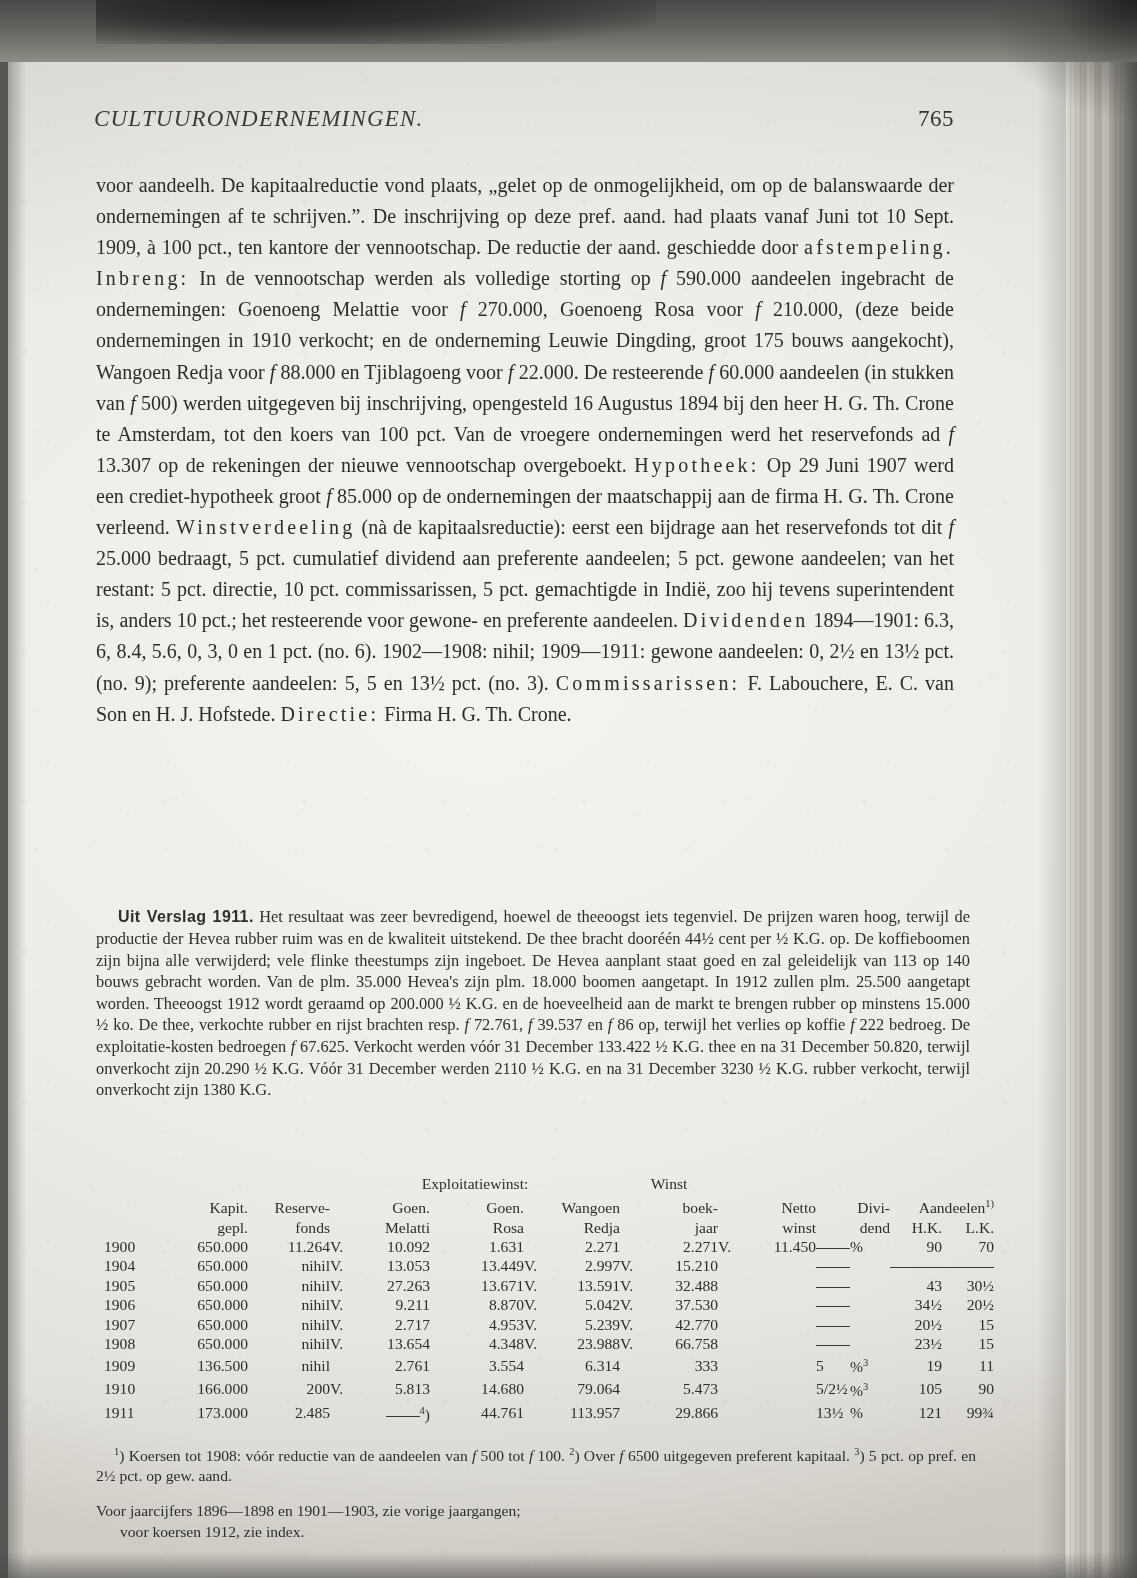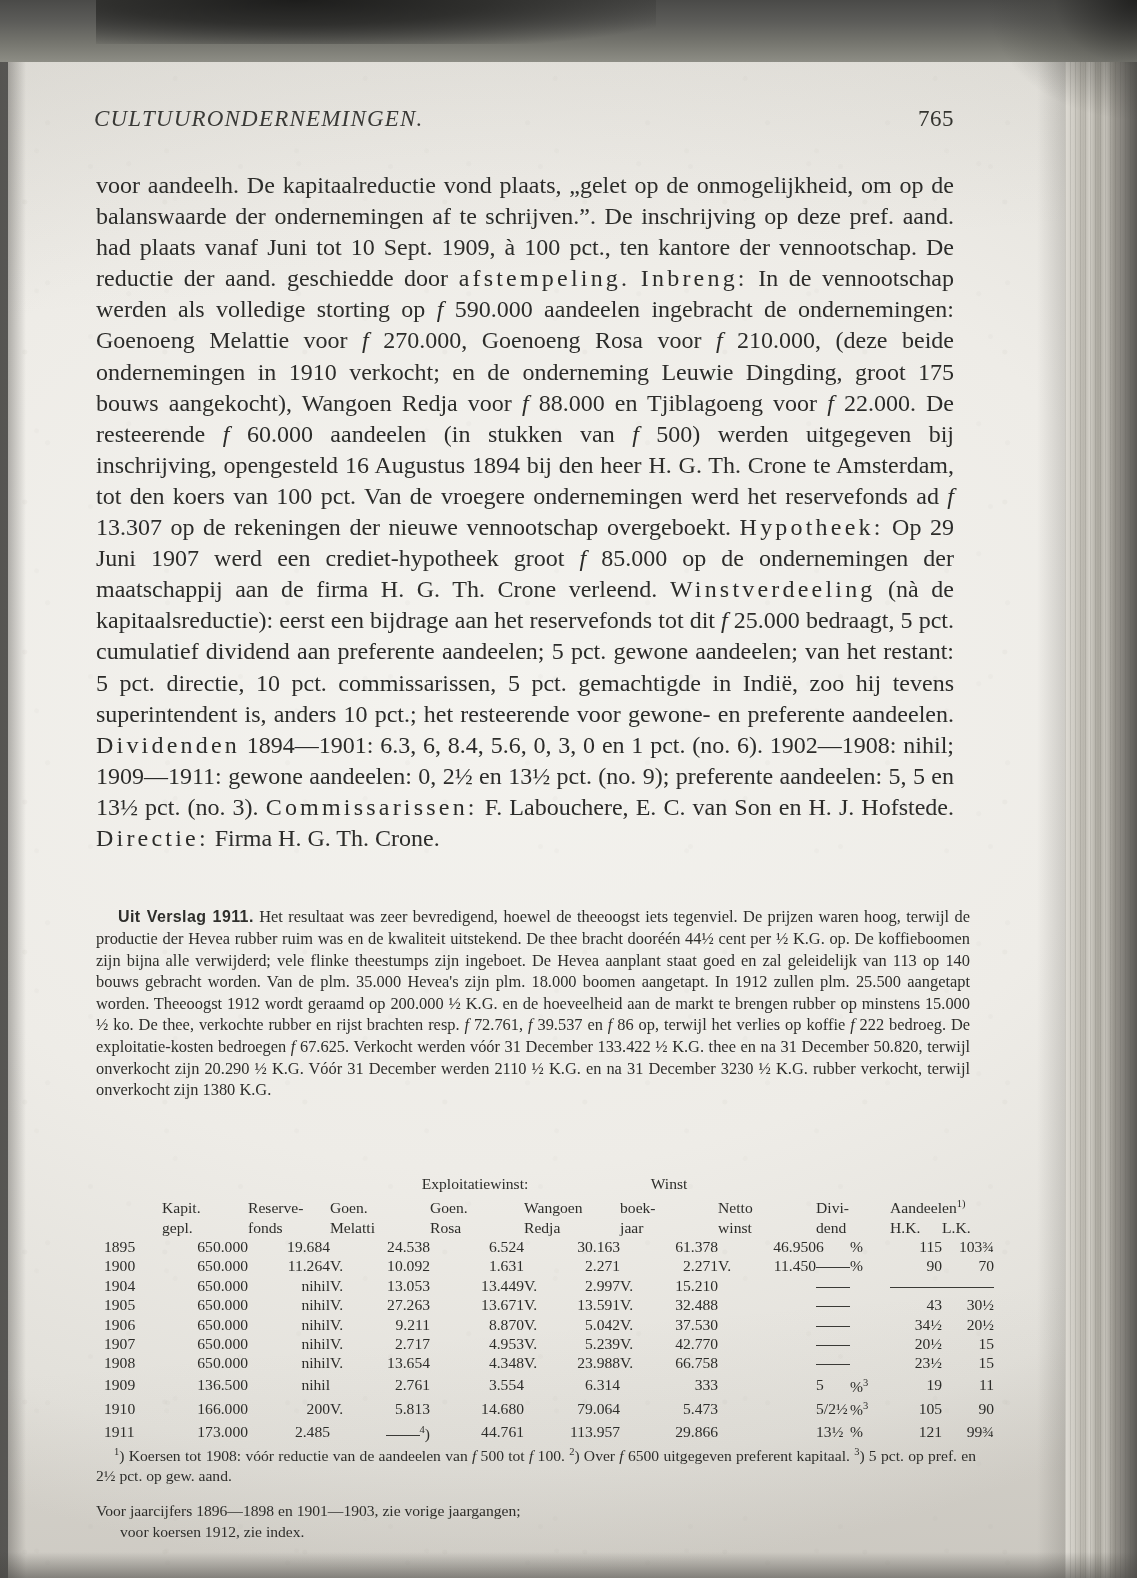--- a/index.html
+++ b/index.html
@@ -79,21 +79,21 @@
     display:flex;justify-content:space-between;align-items:baseline;
   }
   .runhead .title{
     font-style:italic;font-size:23px;letter-spacing:1.2px;color:#3a3a37;
     font-family:"Liberation Serif", serif;
   }
   .runhead .folio{font-size:23px;color:#34342f;letter-spacing:.5px;}
 
   .body-block{
     position:absolute;left:88px;top:148px;width:858px;
-    font-size:24px;line-height:31.1px;text-align:justify;
+    font-size:20px;line-height:31.1px;text-align:justify;
     color:#2c2c2a;
   }
   .body-block p{margin:0;}
   .sp{letter-spacing:3.2px;}
 
   .report{
     position:absolute;left:88px;top:868px;width:874px;
     font-size:16.4px;line-height:21.6px;text-align:justify;
     color:#2e2e2b;
   }
@@ -101,21 +101,21 @@
   .report .indent{text-indent:22px;}
 
   
   .table-wrap{
     position:absolute;left:96px;top:1152px;width:880px;
     font-size:15.6px;color:#2d2d2a;
   }
   table.fin{border-collapse:collapse;width:866px;table-layout:fixed;}
   table.fin th, table.fin td{padding:0;font-weight:normal;line-height:19.4px;}
   .h-group{height:20px;margin-top:21px;}
-  .hdr td{text-align:left;vertical-align:bottom;white-space:nowrap;}
+  .hdr td{text-align:right;vertical-align:bottom;white-space:nowrap;}
   .c-year   {width:58px;}
   .c-kap    {width:86px;}
   .c-res    {width:82px;}
   .c-mel-v  {width:26px;}
   .c-mel    {width:74px;}
   .c-rosa-v {width:26px;}
   .c-rosa   {width:68px;}
   .c-redja-v{width:26px;}
   .c-redja  {width:70px;}
   .c-boek-v {width:26px;}
@@ -225,39 +225,20 @@
               <td colspan="2">Redja</td>
               <td colspan="2">jaar</td>
               <td colspan="2">winst</td>
               <td colspan="2">dend</td>
               <td>H.K.</td>
               <td>L.K.</td>
             </tr>
           </tbody>
           <tbody id="table-body">
               <tr>
-                <td class="yr">1895</td>
-                <td class="num">650.000</td>
-                <td class="num">19.684</td>
-                <td class="vm"></td>
-                <td class="num">24.538</td>
-                <td class="vm"></td>
-                <td class="num">6.524</td>
-                <td class="vm"></td>
-                <td class="num">30.163</td>
-                <td class="vm"></td>
-                <td class="num">61.378</td>
-                <td class="vm"></td>
-                <td class="num">46.950</td>
-                <td class="vm">6</td>
-                <td class="vm">%</td>
-                <td class="num">115</td>
-                <td class="num">103¾</td>
-              </tr>
-              <tr>
                 <td class="yr">1900</td>
                 <td class="num">650.000</td>
                 <td class="num">11.264</td>
                 <td class="vm">V.</td>
                 <td class="num">10.092</td>
                 <td class="vm"></td>
                 <td class="num">1.631</td>
                 <td class="vm"></td>
                 <td class="num">2.271</td>
                 <td class="vm"></td>

